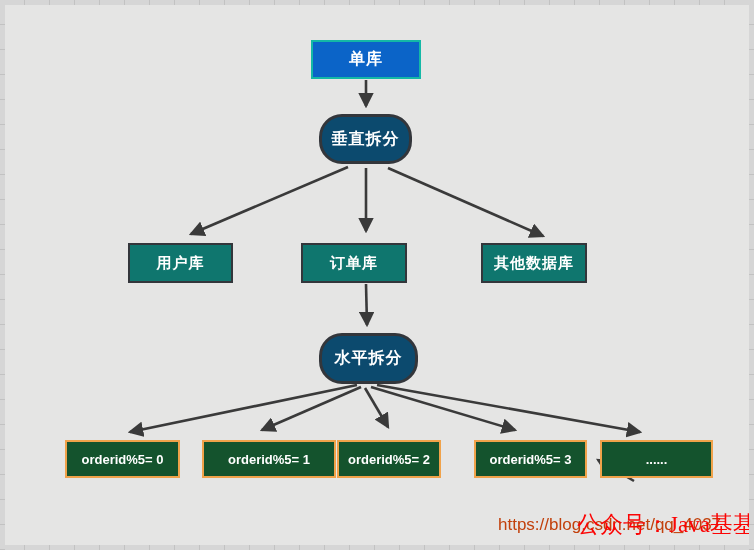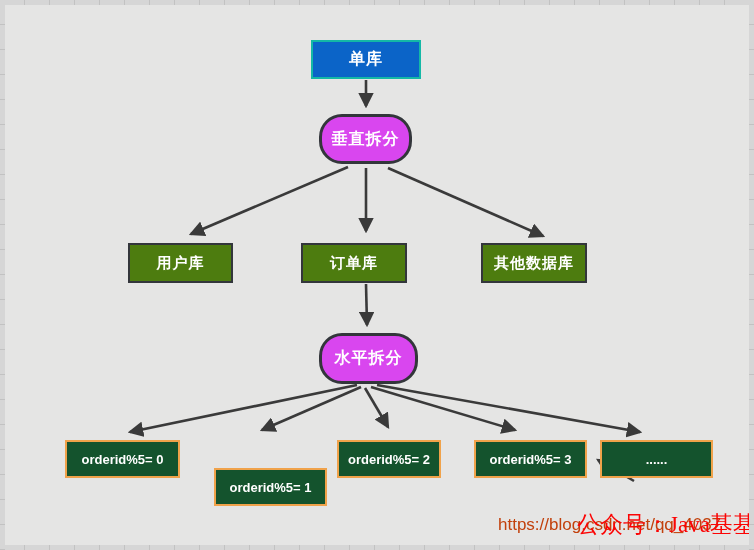--- a/index.html
+++ b/index.html
@@ -32,25 +32,25 @@
     color:#ffffff;font-weight:700;
     box-sizing:border-box;
     text-align:center;
     z-index:3;
   }
   .rect-blue{
     background:#0b64c8;border:2px solid #14b8a6;
     font-size:16px;letter-spacing:1px;
   }
   .rounded-red{
-    background:#d946ef;border:3px solid #33363b;border-radius:23px;
+    background:#0c4a6e;border:3px solid #33363b;border-radius:23px;
     font-size:16px;letter-spacing:1px;
   }
   .rect-orange{
-    background:#4d7c0f;border:2px solid #33363b;
+    background:#0f766e;border:2px solid #33363b;
     font-size:15px;letter-spacing:1px;
   }
   .rect-orange-light{
     background:#14532d;border:2px solid #f0a24a;
     font-size:13px;
   }
   #arrow-layer{position:absolute;left:0;top:0;z-index:2;pointer-events:none;}
   #arrow-layer line{stroke:#3a3a3a;stroke-width:2.6;}
 
   .watermark-url{
@@ -107,21 +107,21 @@
   <div class="node rect-orange" style="left:128px;top:243px;width:105px;height:40px;">用户库</div>
 
   <div class="node rect-orange" style="left:301px;top:243px;width:106px;height:40px;">订单库</div>
 
   <div class="node rounded-red" style="left:319px;top:333px;width:99px;height:51px;">水平拆分</div>
 
   <div class="node rect-orange" style="left:481px;top:243px;width:106px;height:40px;">其他数据库</div>
 
   <div class="node rect-orange-light" style="left:65px;top:440px;width:115px;height:38px;">orderid%5= 0</div>
 
-  <div class="node rect-orange-light" style="left:214px;top:440px;width:113px;height:38px;margin-top:28px;">orderid%5= 1</div>
+  <div class="node rect-orange-light" style="left:202px;top:440px;width:134px;height:38px;">orderid%5= 1</div>
 
   <div class="node rect-orange-light" style="left:337px;top:440px;width:104px;height:38px;">orderid%5= 2</div>
 
   <div class="node rect-orange-light" style="left:474px;top:440px;width:113px;height:38px;">orderid%5= 3</div>
 
   <div class="node rect-orange-light" style="left:600px;top:440px;width:113px;height:38px;">......</div>
 
   <div class="watermark-url">https://blog.csdn.net/qq_4037</div>
   <div class="caption-red">公众号：Java基基</div>
 

